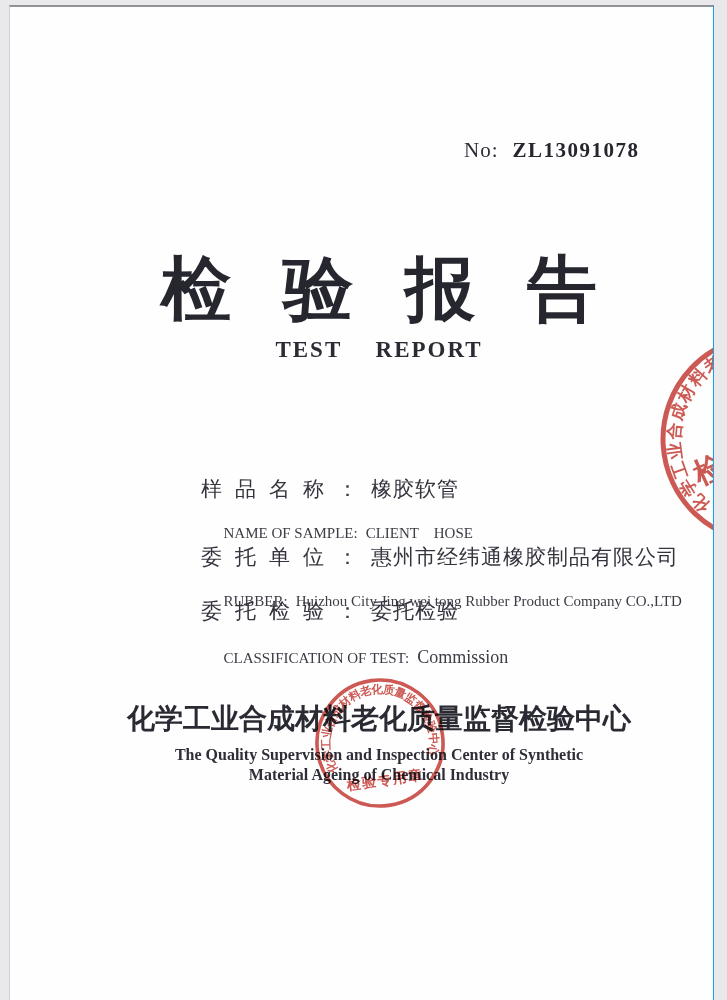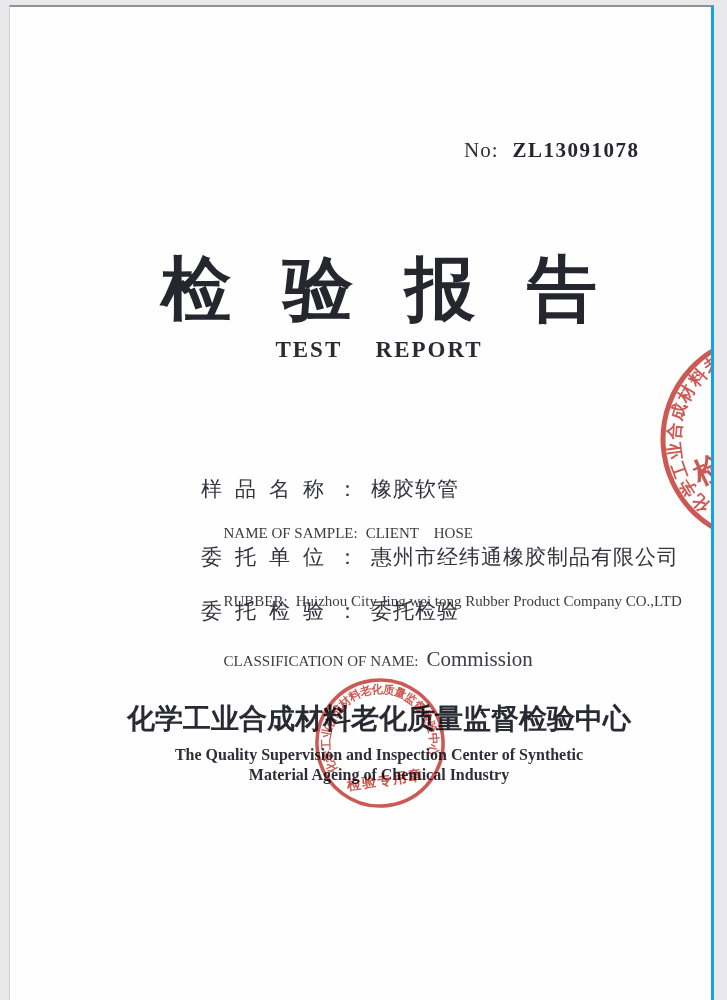--- a/index.html
+++ b/index.html
@@ -7,21 +7,21 @@
     width:727px;height:1000px;position:relative;
     background:#e9e9ec;
     font-family:"Liberation Serif","DejaVu Serif",serif;
     overflow:hidden;
   }
   .paper{
     position:absolute;left:9px;top:5px;right:13px;bottom:0;
     background:#fefefe;
     border-top:2px solid #8f9398;
     border-left:1px solid #cfcfd3;
-    border-right:3px solid #0ea5e9;
+    border-right:1px solid #0ea5e9;
     overflow:hidden;
   }
   .report-no{
     position:absolute;left:454px;top:131px;
     font-size:21px;color:#2e2e38;letter-spacing:1px;
   }
   .report-no .no-label{font-weight:400;margin-right:14px;}
   .report-no .no-value{font-weight:700;letter-spacing:1.5px;color:#26262f;}
   .title-cn{
     position:absolute;left:17px;width:704px;top:236px;margin:0;
@@ -33,21 +33,21 @@
     text-align:center;font-size:23px;font-weight:700;color:#2b2b34;
     letter-spacing:2px;word-spacing:26px;
   }
   .field-group{position:absolute;left:191px;}
   .fg-0{top:468px;} .fg-1{top:536px;} .fg-2{top:590px;}
   .cn-line{font-size:21px;color:#34343e;white-space:nowrap;}
   .cn-label{letter-spacing:13px;}
   .cn-value{letter-spacing:1px;}
   .en-line{margin-top:5px;font-size:15px;color:#3c3c46;white-space:pre;}
   .en-label{margin-right:8px;}
-  .fg-2 .en-value{font-size:21px;}
+  .fg-2 .en-value{font-size:18px;}
   .org-block{position:absolute;left:17px;width:704px;top:693px;text-align:center;z-index:1;}
   .org-cn{
     font-size:28px;font-weight:700;color:#2a2a33;
     letter-spacing:0px;white-space:nowrap;margin:0;
   }
   .org-en{
     margin-top:7px;font-size:16px;font-weight:700;color:#2e2e38;line-height:20px;
   }
   .stamp{position:absolute;mix-blend-mode:multiply;opacity:0.85;z-index:2;}
   .stamp-bottom{left:285px;top:651px;width:170px;height:170px;}
@@ -82,21 +82,21 @@
     <div class="en-line">
       <span class="en-label">RUBBER:</span><span class="en-value">Huizhou City Jing wei tong Rubber Product Company CO.,LTD</span>
     </div>
   </div>
 
   <div class="field-group fg-2">
     <div class="cn-line">
       <span class="cn-label">委托检验：</span><span class="cn-value">委托检验</span>
     </div>
     <div class="en-line">
-      <span class="en-label">CLASSIFICATION OF NAME:</span><span class="en-value">Commission</span>
+      <span class="en-label">CLASSIFICATION OF TEST:</span><span class="en-value">Commission</span>
     </div>
   </div>
 
   <div class="org-block">
     <div class="org-cn">化学工业合成材料老化质量监督检验中心</div>
     <div class="org-en">
       <div>The Quality Supervision and Inspection Center of Synthetic</div>
       <div>Material Ageing of Chemical Industry</div>
     </div>
   </div>

